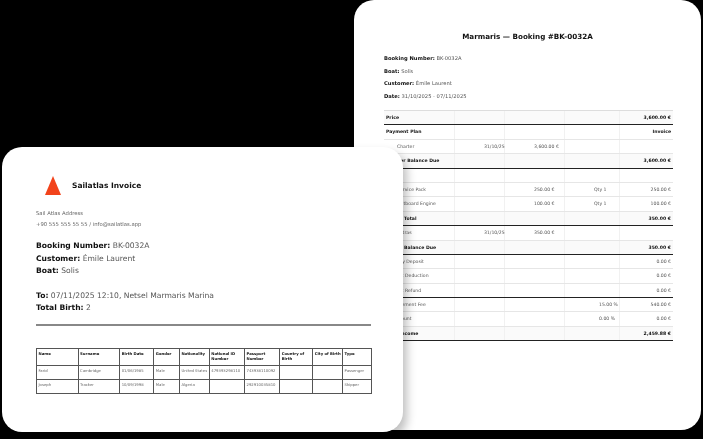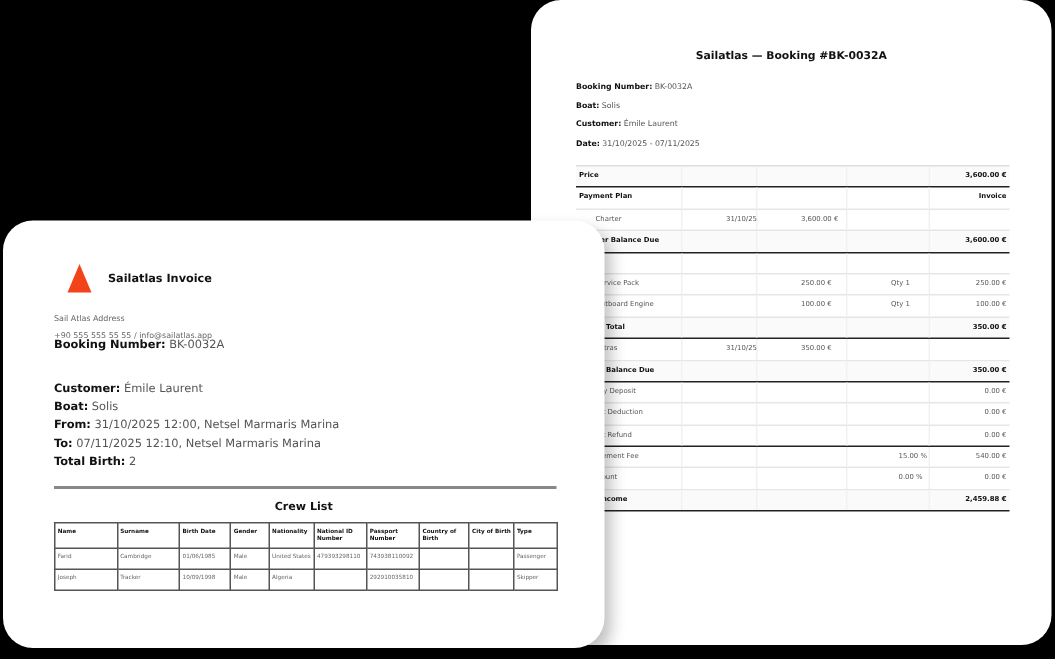--- a/index.html
+++ b/index.html
@@ -35,21 +35,21 @@
   .crew-title { position:absolute; left:0; width:100%; top:186px; text-align:center; font-size:7.4px; font-weight:bold; }
   table.crew { position:absolute; left:34px; top:201px; width:336px; border-collapse:collapse; font-size:3.8px; }
   table.crew th, table.crew td { border:1px solid #555; padding:1.5px 1.5px; text-align:left; vertical-align:top; }
   table.crew th { font-weight:bold; height:13px; }
   table.crew td { color:#666; height:10px; }
 </style>
 </head>
 <body>
 
 <div class="card" id="fin-card">
-  <div class="fin-title">Sailatlas — Booking #BK-0032A</div>
+  <div class="fin-title">Marmaris — Booking #BK-0032A</div>
 
   <div class="fin-meta" style="top:55px"><b>Booking Number:</b> <span class="v">BK-0032A</span></div>
   <div class="fin-meta" style="top:68px"><b>Boat:</b> <span class="v">Solis</span></div>
   <div class="fin-meta" style="top:80px"><b>Customer:</b> <span class="v">Émile Laurent</span></div>
   <div class="fin-meta" style="top:93px"><b>Date:</b> <span class="v">31/10/2025 - 07/11/2025</span></div>
 
   <div class="fin-table" id="fin-table">
       <div class="frow bold top">
         <div class="colline" style="left: 70px;"></div>
         <div class="colline" style="left: 120px;"></div>
@@ -244,29 +244,27 @@
       </div>
     </div>
 </div>
 
 <div class="card" id="crew-card">
   <div class="logo"></div>
   <div class="brand">Sailatlas Invoice</div>
   <div class="addr" style="top:63px">Sail Atlas Address</div>
   <div class="addr" style="top:74px">+90 555 555 55 55 / info@sailatlas.app</div>
 
-  <div class="info" style="top:78px"><b>Booking Number:</b> <span class="v">BK-0032A</span></div>
+  <div class="info" style="top:94px"><b>Booking Number:</b> <span class="v">BK-0032A</span></div>
   <div class="info" style="top:107px"><b>Customer:</b> <span class="v">Émile Laurent</span></div>
   <div class="info" style="top:119px"><b>Boat:</b> <span class="v">Solis</span></div>
-  <div class="info" style="top:131px"><b>From:</b> <span class="v">31/10/2025 12:00, Netsel Marmaris Marina</span></div>
   <div class="info" style="top:144px"><b>To:</b> <span class="v">07/11/2025 12:10, Netsel Marmaris Marina</span></div>
   <div class="info" style="top:156px"><b>Total Birth:</b> <span class="v">2</span></div>
 
   <div class="hr"></div>
-  <div class="crew-title">Crew List</div>
 
   <table class="crew">
     <thead>
         <tr id="crew-head">
           <th style="width: 35px;">Name</th>
           <th style="width: 35px;">Surname</th>
           <th style="width: 28px;">Birth Date</th>
           <th style="width: 20px;">Gender</th>
           <th style="width: 24px;">Nationality</th>
           <th style="width: 27px;">National ID Number</th>

